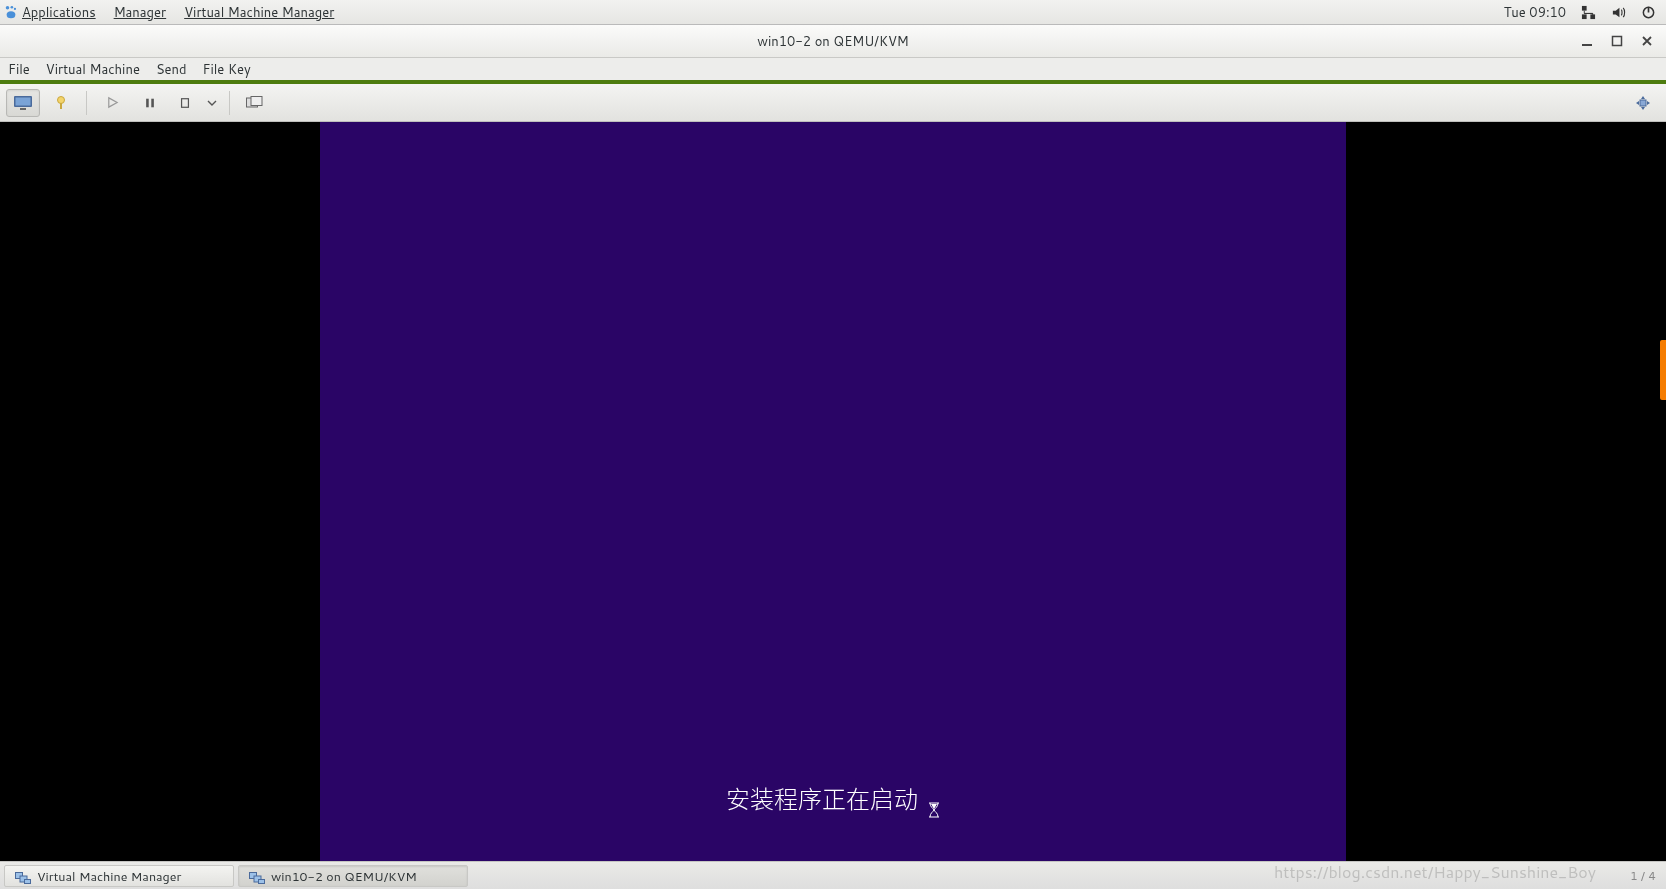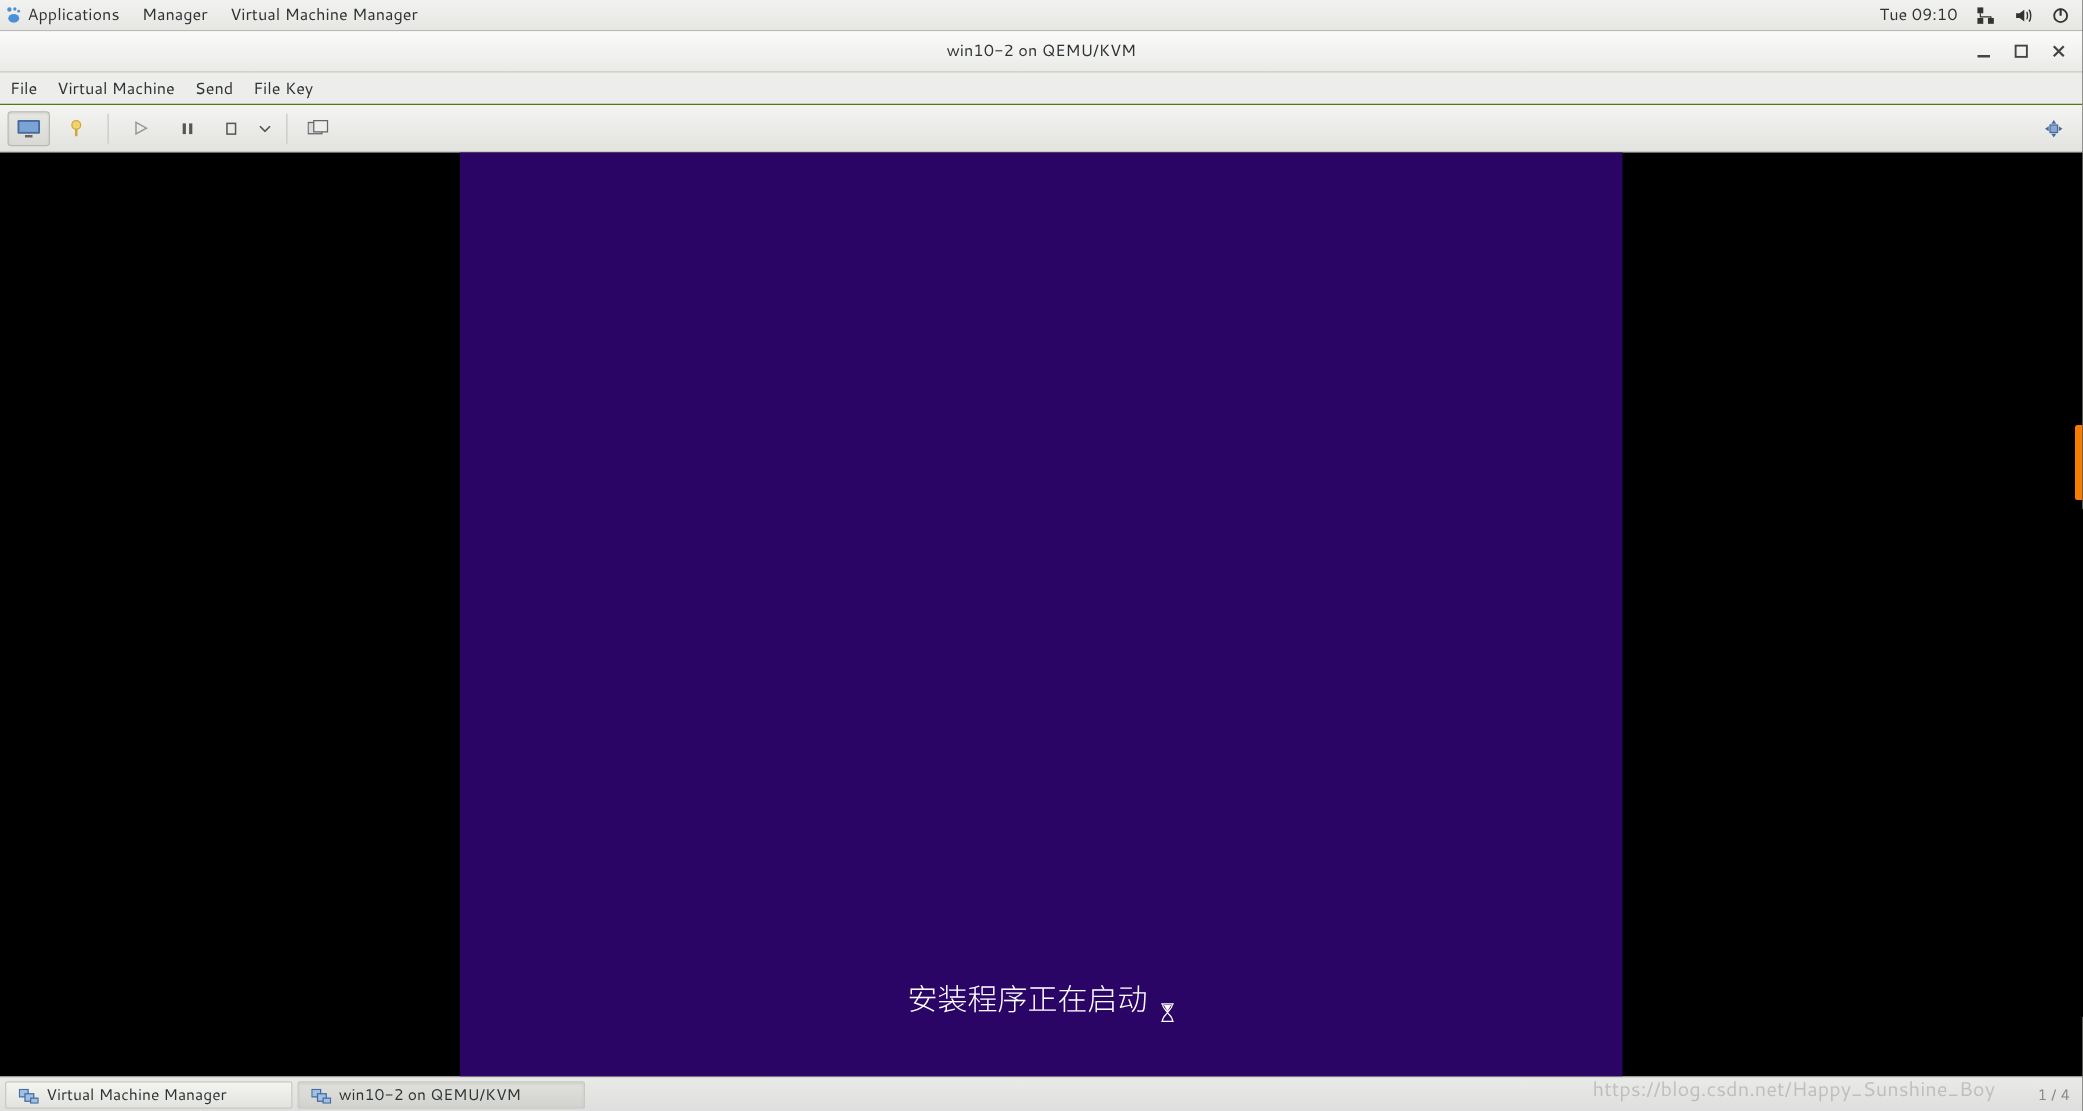--- a/index.html
+++ b/index.html
@@ -19,21 +19,21 @@
     height: 25px;
     background: linear-gradient(to bottom,#f2f2f0,#e6e6e3);
     border-bottom: 1px solid #bababa;
     display: flex;
     align-items: center;
     padding: 0 4px;
     font-size: 13px;
   }
   .gnome-left { display:flex; align-items:center; gap:18px; }
   .gnome-left .app-icon { width:14px; height:14px; display:inline-block; }
-  .gnome-item { display:flex; align-items:center; gap:4px; cursor:pointer; }
+  .gnome-item { display:flex; align-items:center; gap:4px; cursor:pointer;text-decoration:underline; }
   .gnome-right { margin-left:auto; display:flex; align-items:center; gap:14px; padding-right:6px;}
   .tray-icon { width:16px; height:16px; display:flex; align-items:center; justify-content:center; color:#333; }
 
   
   .titlebar {
     height: 33px;
     background: linear-gradient(to bottom,#fbfbfa,#eaeae7);
     border-bottom: 1px solid #c9c9c6;
     display:flex; align-items:center; justify-content:center;
     position:relative;
@@ -42,21 +42,21 @@
   .win-buttons {
     position:absolute; right:4px; top:0; height:100%;
     display:flex; align-items:center; gap:12px; padding-right:6px;
   }
   .win-btn { width:18px; height:18px; display:flex; align-items:center; justify-content:center; cursor:pointer; color:#444;}
 
   
   .menubar {
     height: 26px;
     background:#ededeb;
-    border-bottom:1px solid #4d7c0f;
+    border-bottom:4px solid #4d7c0f;
     display:flex; align-items:center; gap:16px;
     padding:0 8px; font-size:13px;
   }
   .menubar span { cursor:pointer; }
 
   
   .toolbar {
     height: 38px;
     background: linear-gradient(to bottom,#f4f4f2,#e2e2df);
     border-bottom:1px solid #bfbfbd;
@@ -79,21 +79,21 @@
   .tb-spacer { flex:1; }
 
   
   .guest-area {
     height: calc(100% - 25px - 33px - 26px - 38px - 28px);
     background:#000;
     display:flex; justify-content:center; align-items:stretch;
     position:relative;
   }
   .guest-screen {
-    width: 930px;
+    width: 1026px;
     background:#2a0566;
     position:relative;
   }
   .guest-msg {
     position:absolute; left:0; right:0; bottom:46px;
     text-align:center;
     font-family: "Microsoft YaHei","Noto Sans CJK SC","SimHei",sans-serif;
     font-size:24px; color:#fff; font-weight:300;
     display:flex; align-items:center; justify-content:center; gap:10px;
   }

